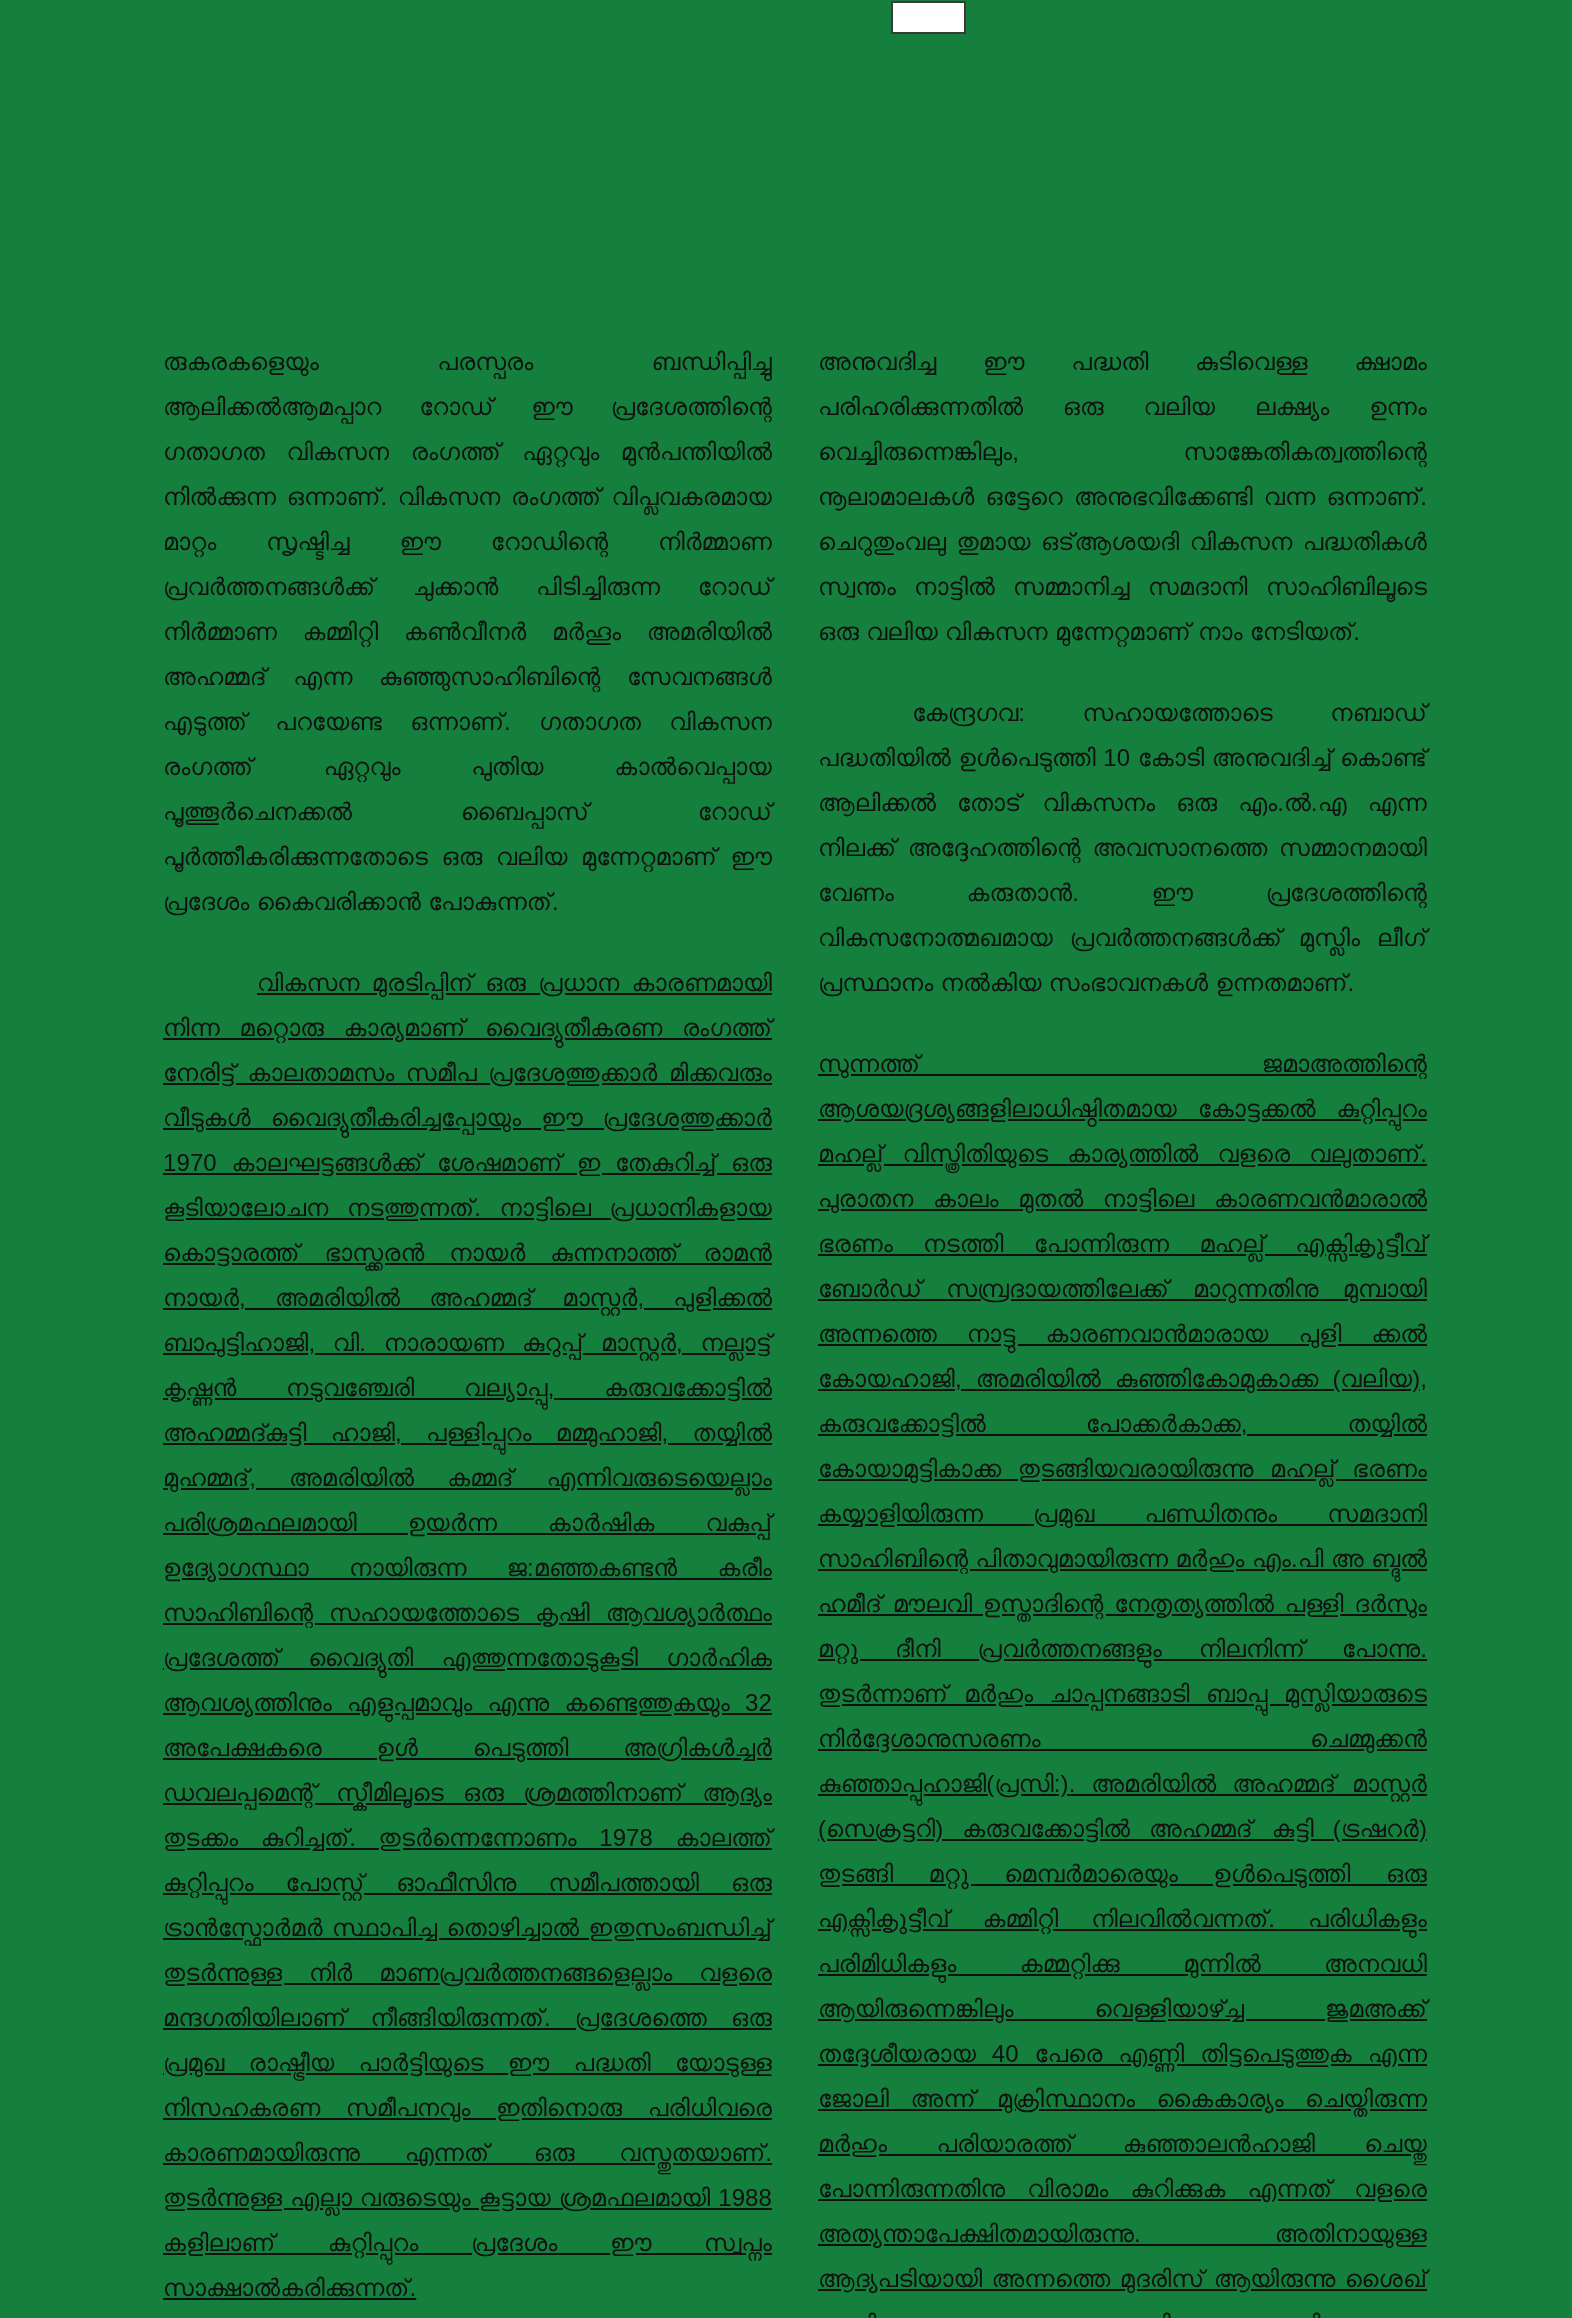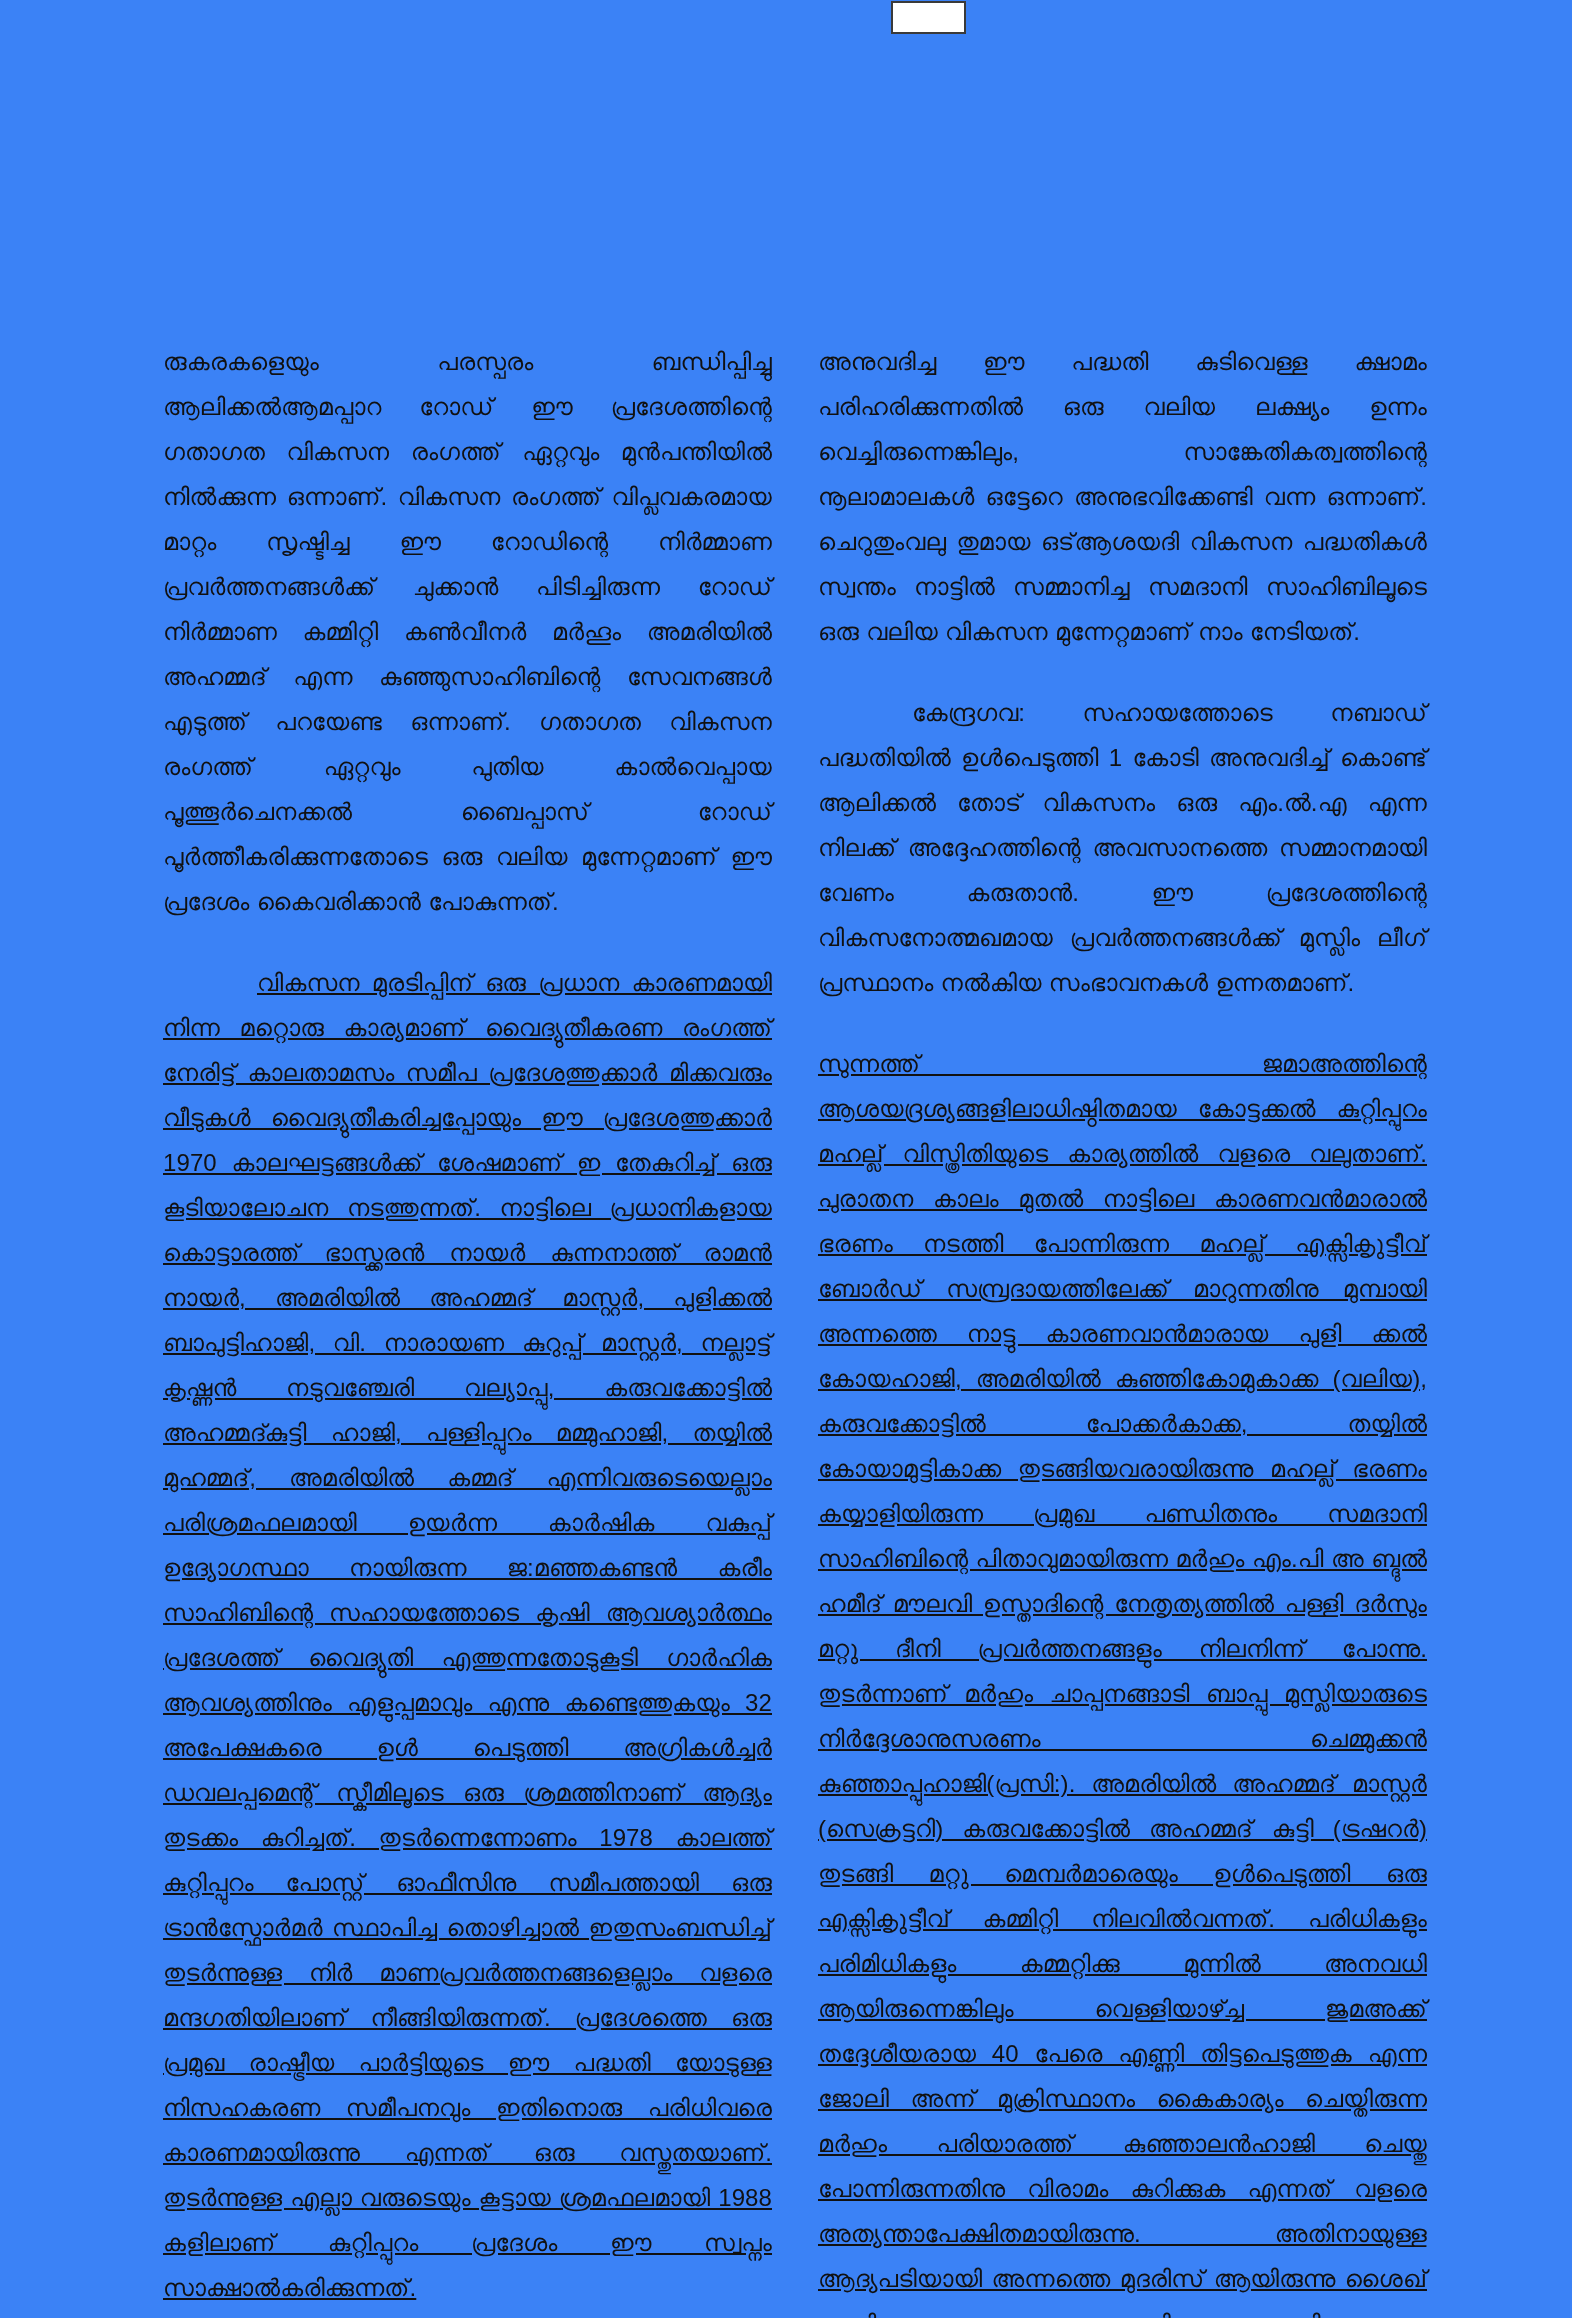--- a/index.html
+++ b/index.html
@@ -7,21 +7,21 @@
     padding: 0;
     background: #ffffff;
   }
   body {
     font-family: "Liberation Sans", "DejaVu Sans", sans-serif;
   }
   .page {
     position: relative;
     width: 1572px;
     height: 2319px;
-    background: #3b82f6;
+    background: #15803d;
     overflow: hidden;
   }
   
   .top-box {
     position: absolute;
     left: 891px;
     top: 1.3px;
     width: 75px;
     height: 33px;
     border: 2px solid #3a3a3a;
@@ -73,20 +73,20 @@
   <div class="columns">
 
     <div class="col">
       <p class="para">രുകരകളെയും പരസ്പരം ബന്ധിപ്പിച്ചു ആലിക്കൽആമപ്പാറ റോഡ് ഈ പ്രദേശത്തിന്റെ ഗതാഗത വികസന രംഗത്ത് ഏറ്റവും മുൻപന്തിയിൽ നിൽക്കുന്ന ഒന്നാണ്. വികസന രംഗത്ത് വിപ്ലവകരമായ മാറ്റം സൃഷ്ടിച്ച ഈ റോഡിന്റെ നിർമ്മാണ പ്രവർത്തനങ്ങൾക്ക് ചുക്കാൻ പിടിച്ചിരുന്ന റോഡ് നിർമ്മാണ കമ്മിറ്റി കൺവീനർ മർഹൂം അമരിയിൽ അഹമ്മദ് എന്ന കുഞ്ഞുസാഹിബിന്റെ സേവനങ്ങൾ എടുത്ത് പറയേണ്ട ഒന്നാണ്. ഗതാഗത വികസന രംഗത്ത് ഏറ്റവും പുതിയ കാൽവെപ്പായ പൂത്തൂർചെനക്കൽ ബൈപ്പാസ് റോഡ് പൂർത്തീകരിക്കുന്നതോടെ ഒരു വലിയ മുന്നേറ്റമാണ് ഈ പ്രദേശം കൈവരിക്കാൻ പോകുന്നത്.</p>
       <p class="para indent">വികസന മുരടിപ്പിന് ഒരു പ്രധാന കാരണമായി നിന്ന മറ്റൊരു കാര്യമാണ് വൈദ്യുതീകരണ രംഗത്ത് നേരിട്ട് കാലതാമസം സമീപ പ്രദേശത്തുക്കാർ മിക്കവരും വീടുകൾ വൈദ്യുതീകരിച്ചപ്പോയും ഈ പ്രദേശത്തുക്കാർ 1970 കാലഘട്ടങ്ങൾക്ക് ശേഷമാണ് ഇ തേകുറിച്ച് ഒരു കൂടിയാലോചന നടത്തുന്നത്. നാട്ടിലെ പ്രധാനികളായ കൊട്ടാരത്ത് ഭാസ്ക്കരൻ നായർ കുന്നനാത്ത് രാമൻ നായർ, അമരിയിൽ അഹമ്മദ് മാസ്റ്റർ, പുളിക്കൽ ബാപുട്ടിഹാജി, വി. നാരായണ കുറുപ്പ് മാസ്റ്റർ, നല്ലാട്ട് കൃഷ്ണൻ നടുവഞ്ചേരി വല്യാപ്പു, കരുവക്കോട്ടിൽ അഹമ്മദ്കുട്ടി ഹാജി, പള്ളിപ്പുറം മമ്മുഹാജി, തയ്യിൽ മുഹമ്മദ്, അമരിയിൽ കമ്മദ് എന്നിവരുടെയെല്ലാം പരിശ്രമഫലമായി ഉയർന്ന കാർഷിക വകുപ്പ് ഉദ്യോഗസ്ഥാ നായിരുന്ന ജ:മഞ്ഞകണ്ടൻ കരീം സാഹിബിന്റെ സഹായത്തോടെ കൃഷി ആവശ്യാർത്ഥം പ്രദേശത്ത് വൈദ്യുതി എത്തുന്നതോടുകൂടി ഗാർഹിക ആവശ്യത്തിനും എളുപ്പമാവും എന്നു കണ്ടെത്തുകയും 32 അപേക്ഷകരെ ഉൾ പെടുത്തി അഗ്രികൾച്ചർ ഡവലപ്പമെന്റ് സ്കീമിലൂടെ ഒരു ശ്രമത്തിനാണ് ആദ്യം തുടക്കം കുറിച്ചത്. തുടർന്നെന്നോണം 1978 കാലത്ത് കുറ്റിപ്പുറം പോസ്റ്റ് ഓഫീസിനു സമീപത്തായി ഒരു ട്രാൻസ്ഫോർമർ സ്ഥാപിച്ച തൊഴിച്ചാൽ ഇതുസംബന്ധിച്ച് തുടർന്നുള്ള നിർ മാണപ്രവർത്തനങ്ങളെല്ലാം വളരെ മന്ദഗതിയിലാണ് നീങ്ങിയിരുന്നത്. പ്രദേശത്തെ ഒരു പ്രമുഖ രാഷ്ട്രീയ പാർട്ടിയുടെ ഈ പദ്ധതി യോടുള്ള നിസഹകരണ സമീപനവും ഇതിനൊരു പരിധിവരെ കാരണമായിരുന്നു എന്നത് ഒരു വസ്തുതയാണ്. തുടർന്നുള്ള എല്ലാ വരുടെയും കൂട്ടായ ശ്രമഫലമായി 1988 കളിലാണ് കുറ്റിപ്പുറം പ്രദേശം ഈ സ്വപ്നം സാക്ഷാൽകരിക്കുന്നത്.</p>
 
     </div>
 
     <div class="col">
       <p class="para">അനുവദിച്ച ഈ പദ്ധതി കുടിവെള്ള ക്ഷാമം പരിഹരിക്കുന്നതിൽ ഒരു വലിയ ലക്ഷ്യം ഉന്നം വെച്ചിരുന്നെങ്കിലും, സാങ്കേതികത്വത്തിന്റെ നൂലാമാലകൾ ഒട്ടേറെ അനുഭവിക്കേണ്ടി വന്ന ഒന്നാണ്. ചെറുതുംവലു തുമായ ഒട്ആശയദി വികസന പദ്ധതികൾ സ്വന്തം നാട്ടിൽ സമ്മാനിച്ച സമദാനി സാഹിബിലൂടെ ഒരു വലിയ വികസന മുന്നേറ്റമാണ് നാം നേടിയത്.</p>
-      <p class="para indent">കേന്ദ്രഗവ: സഹായത്തോടെ നബാഡ് പദ്ധതിയിൽ ഉൾപെടുത്തി 1 കോടി അനുവദിച്ച് കൊണ്ട് ആലിക്കൽ തോട് വികസനം ഒരു എം.ൽ.എ എന്ന നിലക്ക് അദ്ദേഹത്തിന്റെ അവസാനത്തെ സമ്മാനമായി വേണം കരുതാൻ. ഈ പ്രദേശത്തിന്റെ വികസനോത്മഖമായ പ്രവർത്തനങ്ങൾക്ക് മുസ്ലിം ലീഗ് പ്രസ്ഥാനം നൽകിയ സംഭാവനകൾ ഉന്നതമാണ്.</p>
+      <p class="para indent">കേന്ദ്രഗവ: സഹായത്തോടെ നബാഡ് പദ്ധതിയിൽ ഉൾപെടുത്തി 10 കോടി അനുവദിച്ച് കൊണ്ട് ആലിക്കൽ തോട് വികസനം ഒരു എം.ൽ.എ എന്ന നിലക്ക് അദ്ദേഹത്തിന്റെ അവസാനത്തെ സമ്മാനമായി വേണം കരുതാൻ. ഈ പ്രദേശത്തിന്റെ വികസനോത്മഖമായ പ്രവർത്തനങ്ങൾക്ക് മുസ്ലിം ലീഗ് പ്രസ്ഥാനം നൽകിയ സംഭാവനകൾ ഉന്നതമാണ്.</p>
       <p class="para">സുന്നത്ത് ജമാഅത്തിന്റെ ആശയദ്രശ്യങ്ങളിലാധിഷ്ഠിതമായ കോട്ടക്കൽ കുറ്റിപ്പുറം മഹല്ല് വിസ്ത്രിതിയുടെ കാര്യത്തിൽ വളരെ വലുതാണ്. പുരാതന കാലം മുതൽ നാട്ടിലെ കാരണവൻമാരാൽ ഭരണം നടത്തി പോന്നിരുന്ന മഹല്ല് എക്സികൃുട്ടീവ് ബോർഡ് സമ്പ്രദായത്തിലേക്ക് മാറുന്നതിനു മുമ്പായി അന്നത്തെ നാട്ടു കാരണവാൻമാരായ പുളി ക്കൽ കോയഹാജി, അമരിയിൽ കുഞ്ഞികോമുകാക്ക (വലിയ), കരുവക്കോട്ടിൽ പോക്കർകാക്ക, തയ്യിൽ കോയാമുട്ടികാക്ക തുടങ്ങിയവരായിരുന്നു മഹല്ല് ഭരണം കയ്യാളിയിരുന്ന പ്രമുഖ പണ്ഡിതനും സമദാനി സാഹിബിന്റെ പിതാവുമായിരുന്ന മർഹും എം.പി അ ബ്ദുൽ ഹമീദ് മൗലവി ഉസ്താദിന്റെ നേതൃത്യത്തിൽ പള്ളി ദർസും മറ്റു ദീനി പ്രവർത്തനങ്ങളും നിലനിന്ന് പോന്നു. തുടർന്നാണ് മർഹും ചാപ്പനങ്ങാടി ബാപ്പു മുസ്ലിയാരുടെ നിർദ്ദേശാനുസരണം ചെമ്മുക്കൻ കുഞ്ഞാപ്പുഹാജി(പ്രസി:). അമരിയിൽ അഹമ്മദ് മാസ്റ്റർ (സെക്രട്ടറി) കരുവക്കോട്ടിൽ അഹമ്മദ് കുട്ടി (ട്രഷറർ) തുടങ്ങി മറ്റു മെമ്പർമാരെയും ഉൾപെടുത്തി ഒരു എക്സികൃുട്ടീവ് കമ്മിറ്റി നിലവിൽവന്നത്. പരിധികളും പരിമിധികളും കമ്മറ്റിക്കു മുന്നിൽ അനവധി ആയിരുന്നെങ്കിലും വെള്ളിയാഴ്ച്ച ജുമഅക്ക് തദ്ദേശീയരായ 40 പേരെ എണ്ണി തിട്ടപെടുത്തുക എന്ന ജോലി അന്ന് മുക്രിസ്ഥാനം കൈകാര്യം ചെയ്തിരുന്ന മർഹും പരിയാരത്ത് കുഞ്ഞാലൻഹാജി ചെയ്തു പോന്നിരുന്നതിനു വിരാമം കുറിക്കുക എന്നത് വളരെ അത്യന്താപേക്ഷിതമായിരുന്നു. അതിനായുള്ള ആദ്യപടിയായി അന്നത്തെ മുദരിസ് ആയിരുന്നു ശൈഖ് അലി മുസ്ല്യരുടെയും കമ്മറ്റി ഭാരവാഹികളുടെയും നേതൃത്യത്തിൽ മഹല്ലിലെ എല്ലാം മുസ്ലിം വീടുകളിലും സന്ദർശിച്ച് നടത്തിയ സ്ക്വാഡ് വർക്ക് വലിയ ഒരുമാറ്റത്തിനാണ് തുടക്കം കുറിച്ചത്. തൊട്ടടുത്ത വെള്ളിയാഴ്ച്ച ജുമുഅക്ക് പള്ളി</p>
     </div>
 
   </div>
 
 </div>
 
 
 </body></html>

